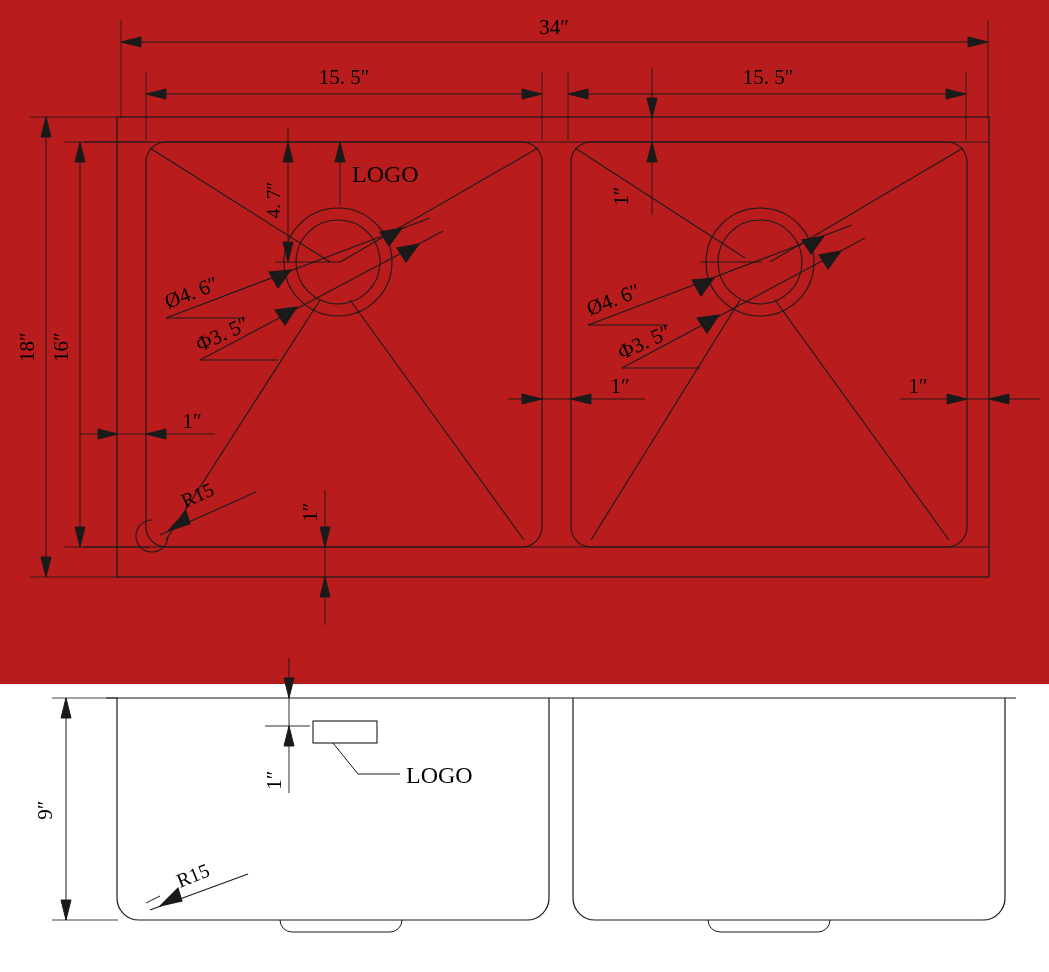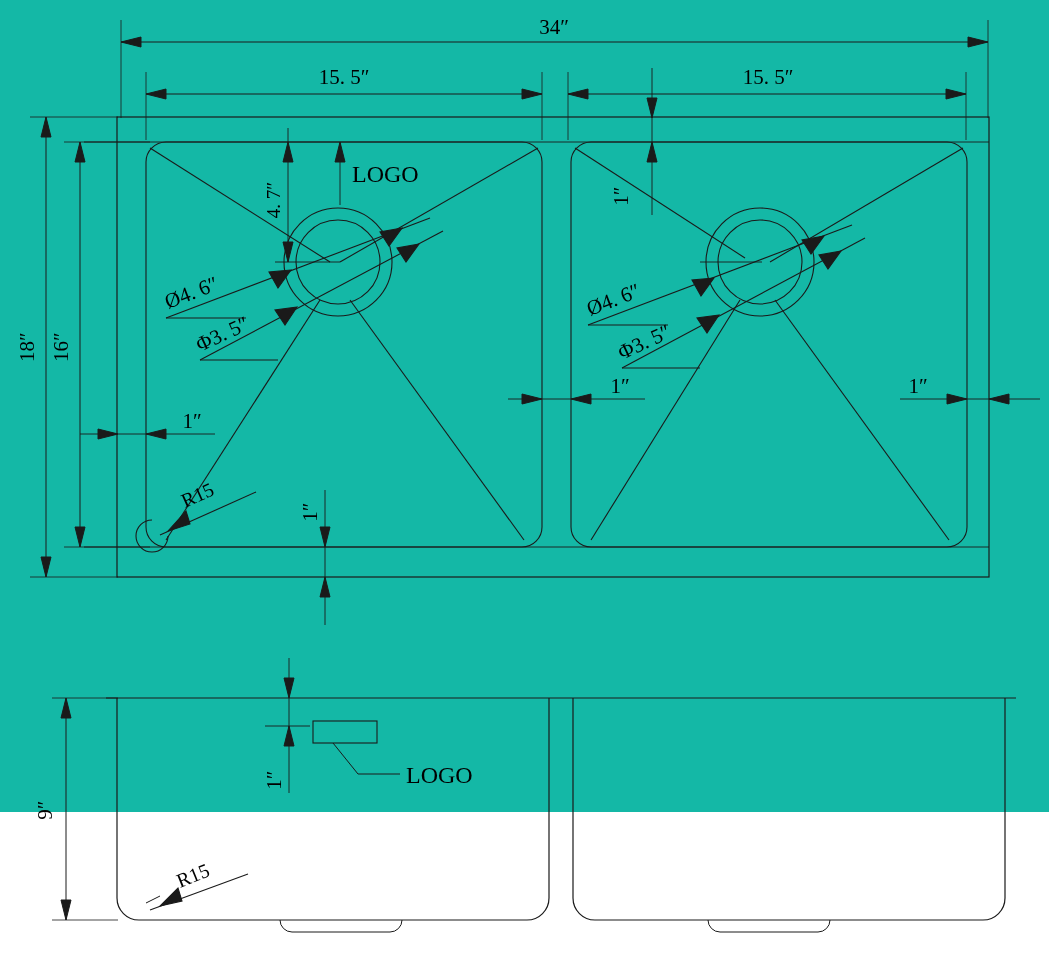--- a/index.html
+++ b/index.html
@@ -1,17 +1,17 @@
 <!DOCTYPE html>
 <html><head>
 <meta charset="utf-8">
 <style>
   html,body{margin:0;padding:0;background:#ffffff;}
   body{width:1049px;height:972px;font-family:"Liberation Serif",serif;overflow:hidden;}
-  #stage{position:relative;width:1049px;height:812px;background:#14b8a6;}
+  #stage{position:relative;width:1049px;height:684px;background:#b91c1c;}
   svg{position:absolute;left:0;top:0;}
   .dimtxt{font-family:"Liberation Serif",serif;font-size:21px;fill:#000;}
   .dimtxt-s{font-family:"Liberation Serif",serif;font-size:19px;fill:#000;}
   .logotxt{font-family:"Liberation Serif",serif;font-size:24px;fill:#000;}
   .rtxt{font-family:"Liberation Serif",serif;font-size:20px;fill:#000;}
 </style>
 </head>
 <body>
 
 <div id="stage">

